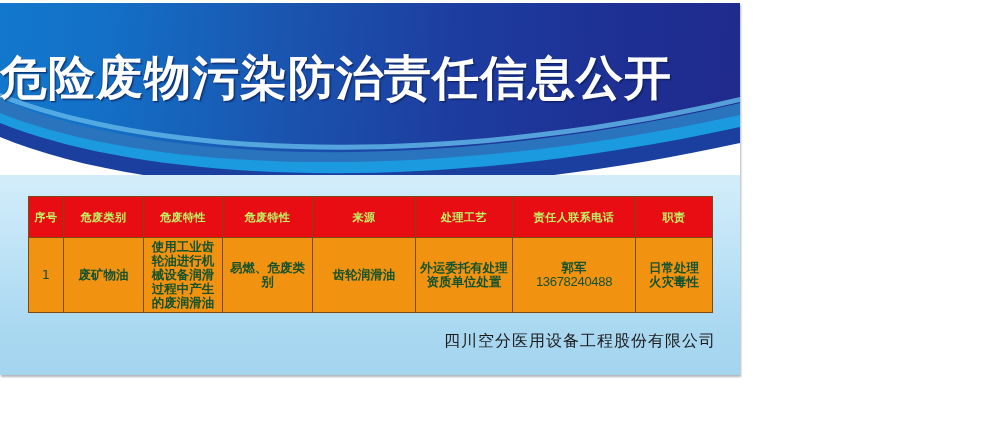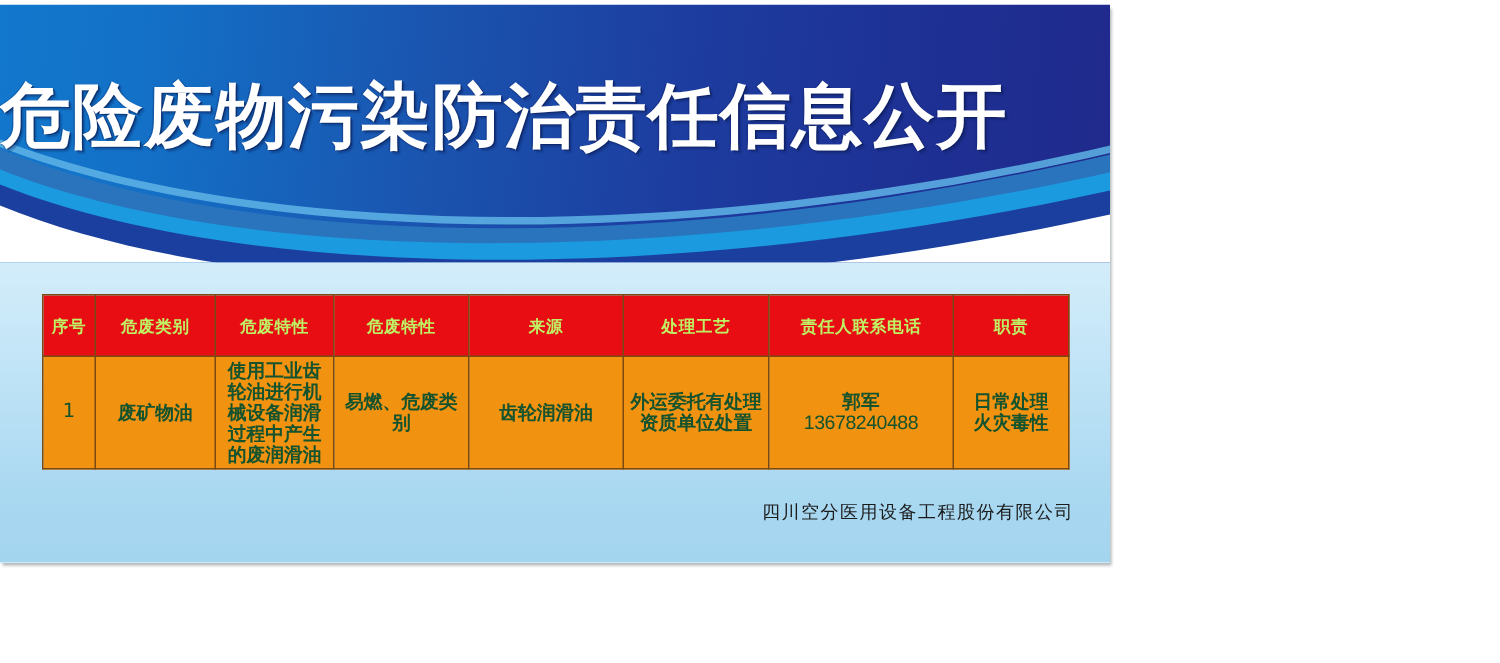--- a/index.html
+++ b/index.html
@@ -111,21 +111,21 @@
   col.c5 { width: 97px; }
   col.c6 { width: 123px; }
   col.c7 { width: 77px; }
 
   #company {
     position: absolute;
     left: 0;
     top: 328px;
     width: 716px;
     text-align: right;
-    font-size: 12px;
+    font-size: 16px;
     line-height: 20px;
     color: #1b1b1b;
     letter-spacing: 1px;
     font-family: "DejaVu Sans", "Liberation Sans", sans-serif;
   }
 </style>
 </head>
 <body>
 
 <div id="poster">

